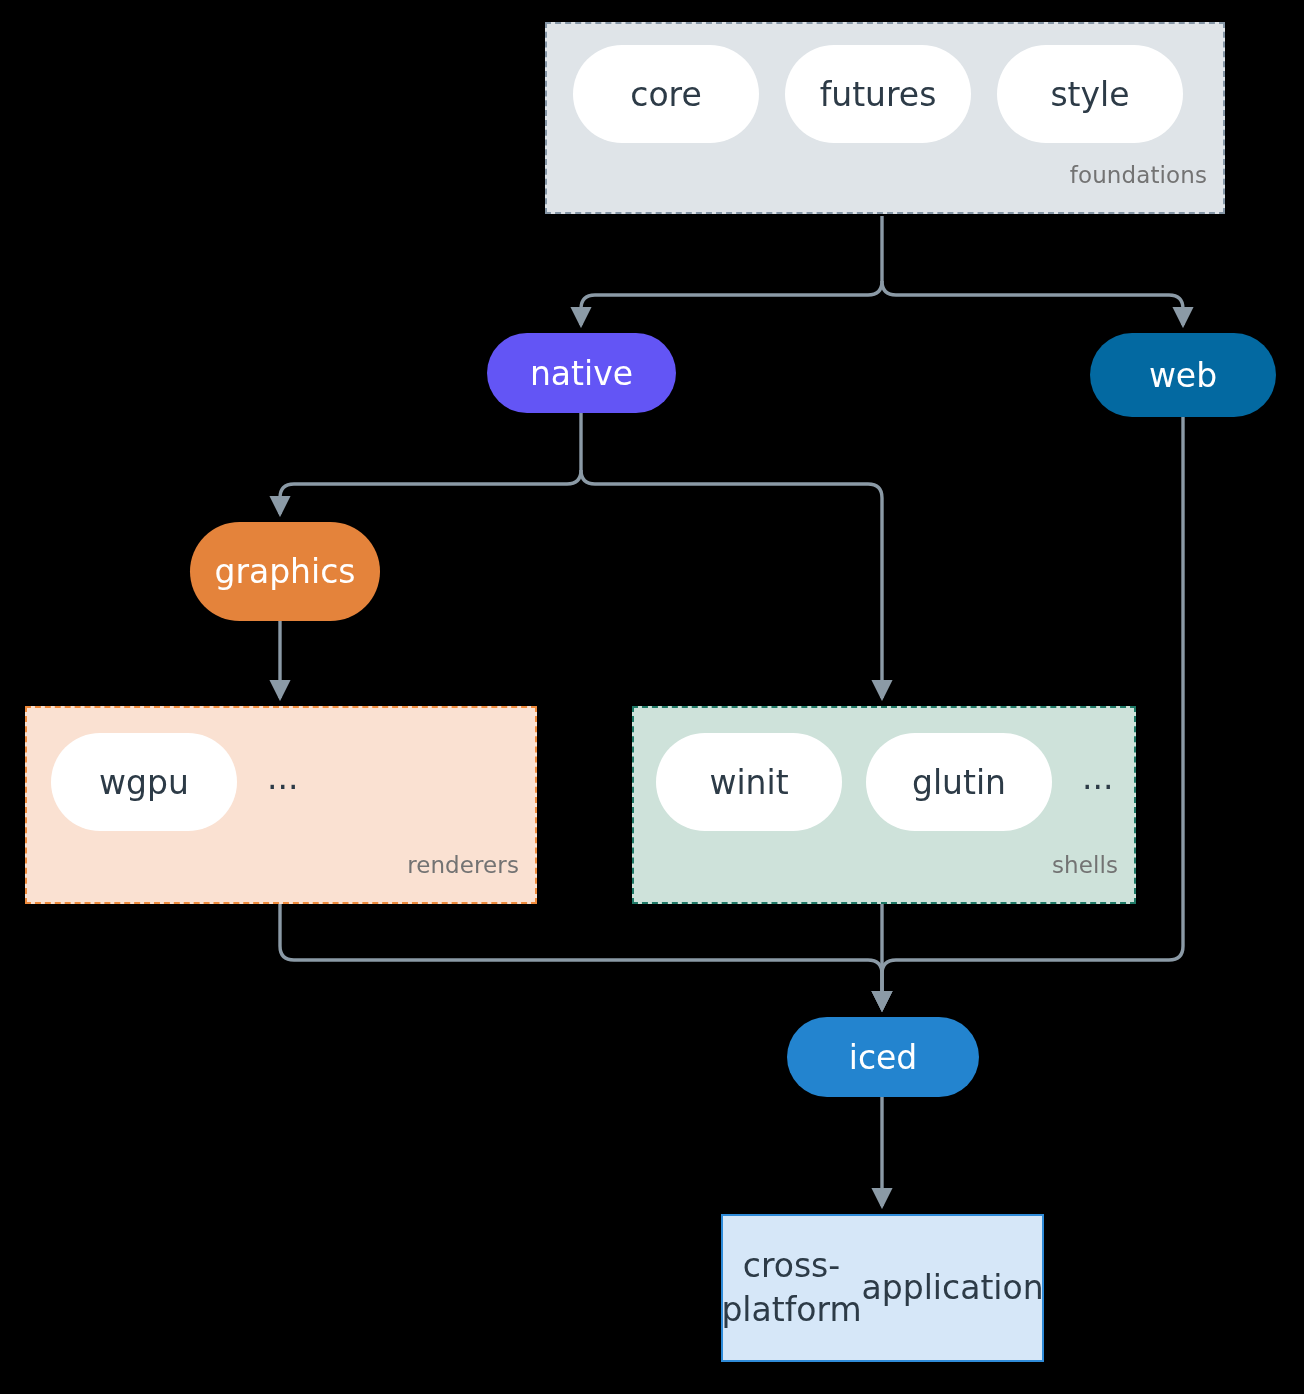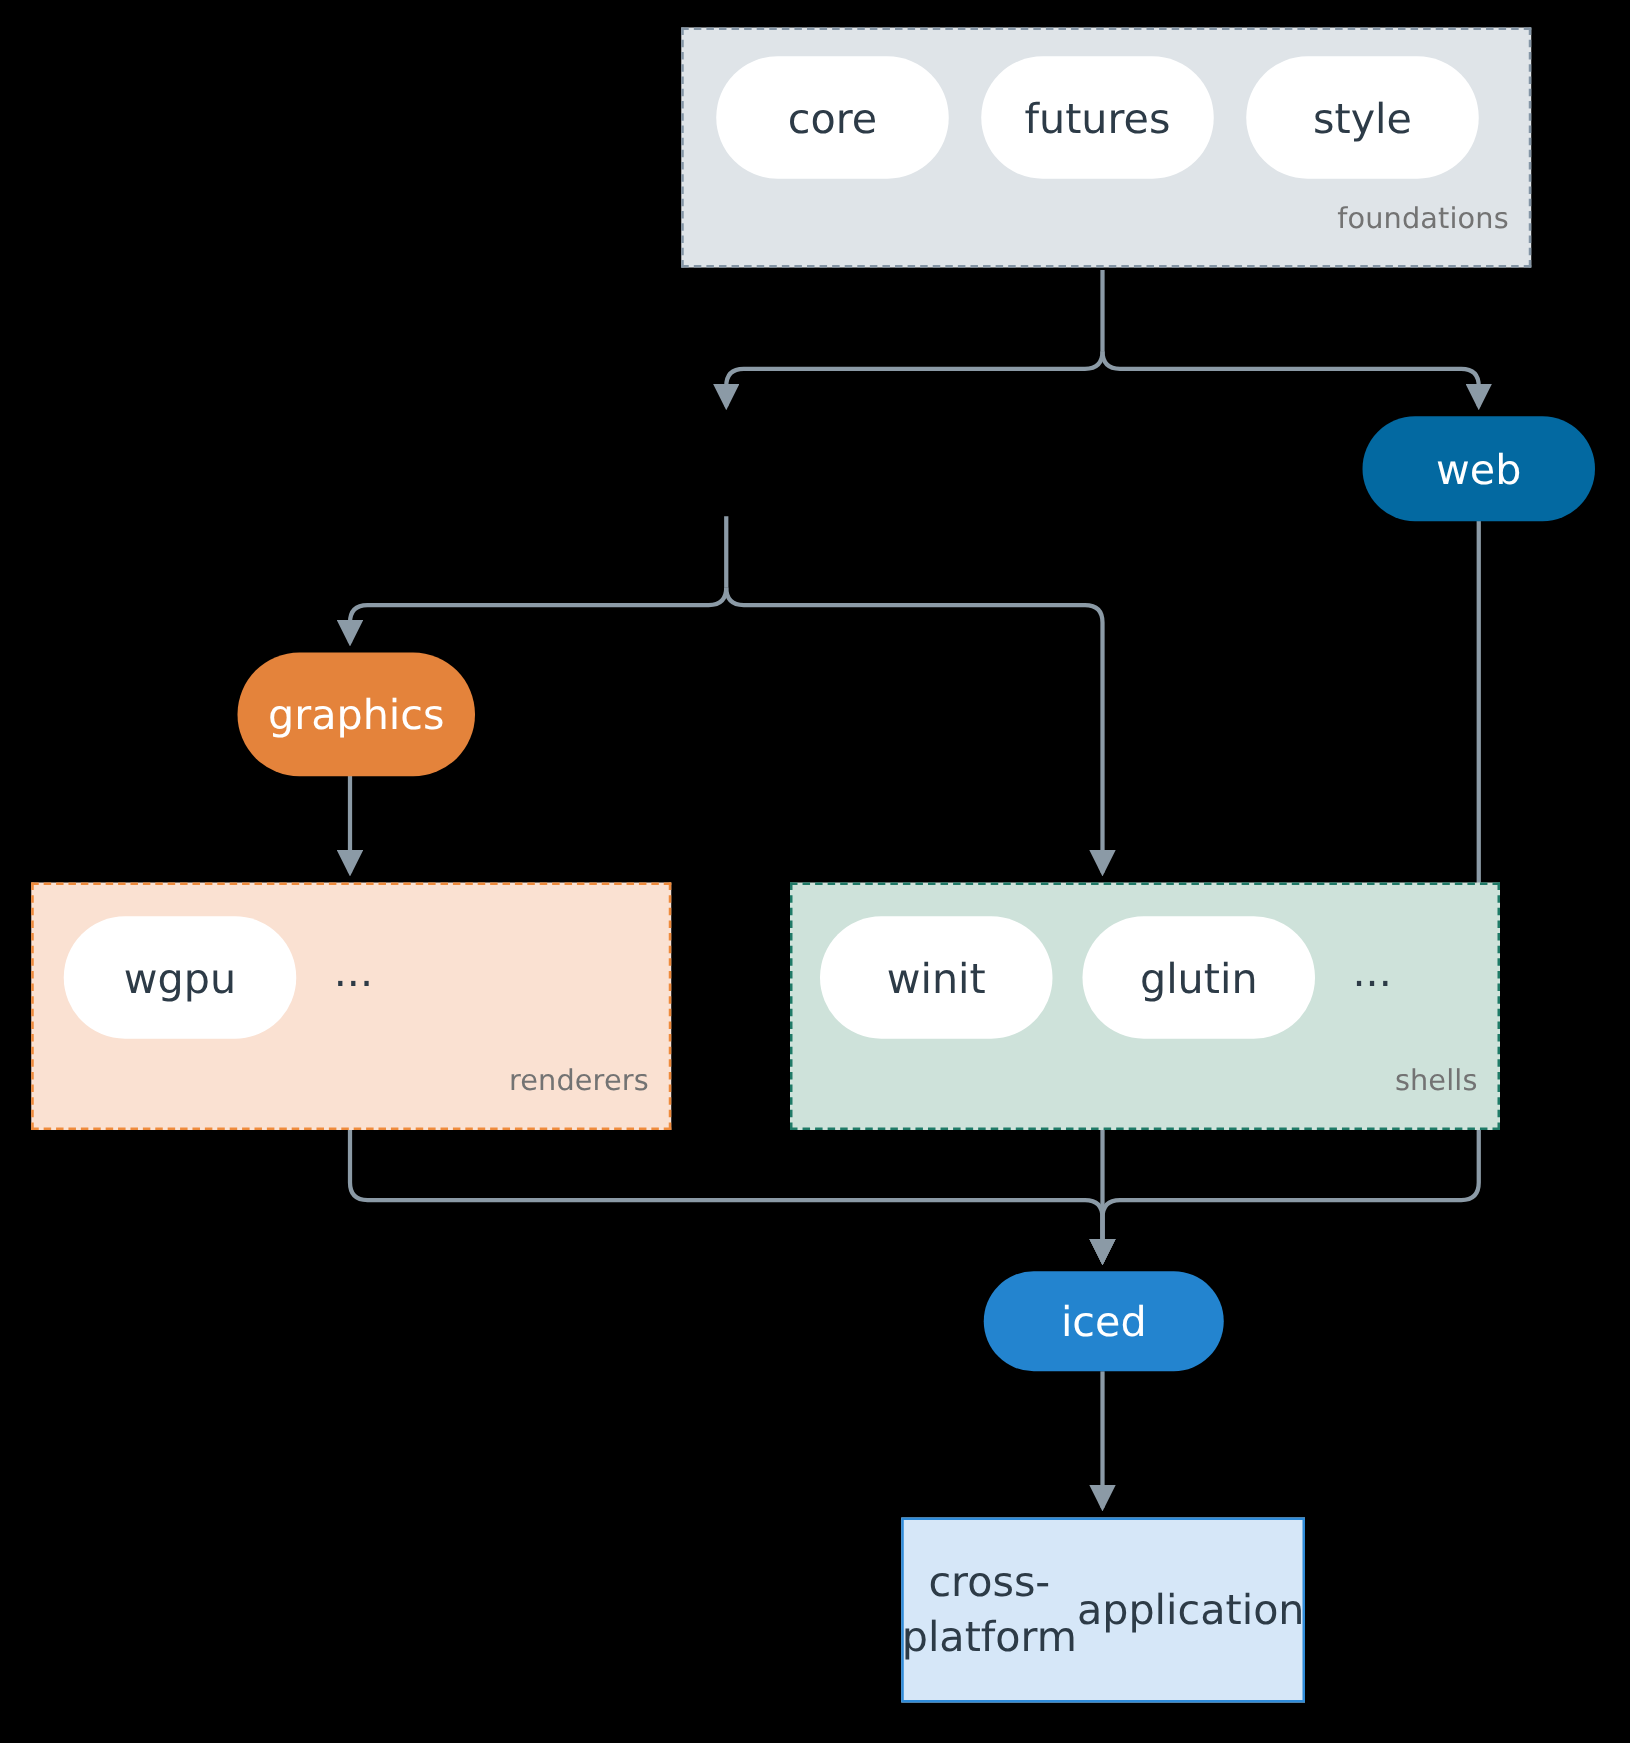--- a/index.html
+++ b/index.html
@@ -62,21 +62,21 @@
     background: #fae1d2;
     border: 2px dashed #ef8b3c;
   }
   #group-renderers .group-items {
     left: 24px; top: 25px;
     gap: 24px;
   }
 
   #group-shells {
     left: 632px; top: 706px;
-    width: 568px; height: 198px;
+    width: 504px; height: 198px;
     background: #cee2da;
     border: 2px dashed #1f7a67;
   }
   #group-shells .group-items {
     left: 22px; top: 25px;
     gap: 24px;
   }
 
   
   .chip {
@@ -168,20 +168,21 @@
 
   <div class="group" id="group-foundations">
     <div class="group-items">
       <div class="chip">core</div>
       <div class="chip">futures</div>
       <div class="chip">style</div>
     </div>
     <div class="group-label">foundations</div>
   </div>
 
+  <div class="node" id="node-native">native</div>
   <div class="node" id="node-web">web</div>
 
   <div class="node" id="node-graphics">graphics</div>
 
   <div class="group" id="group-renderers">
     <div class="group-items">
       <div class="chip">wgpu</div>
       <div class="ellipsis">...</div>
     </div>
     <div class="group-label">renderers</div>

